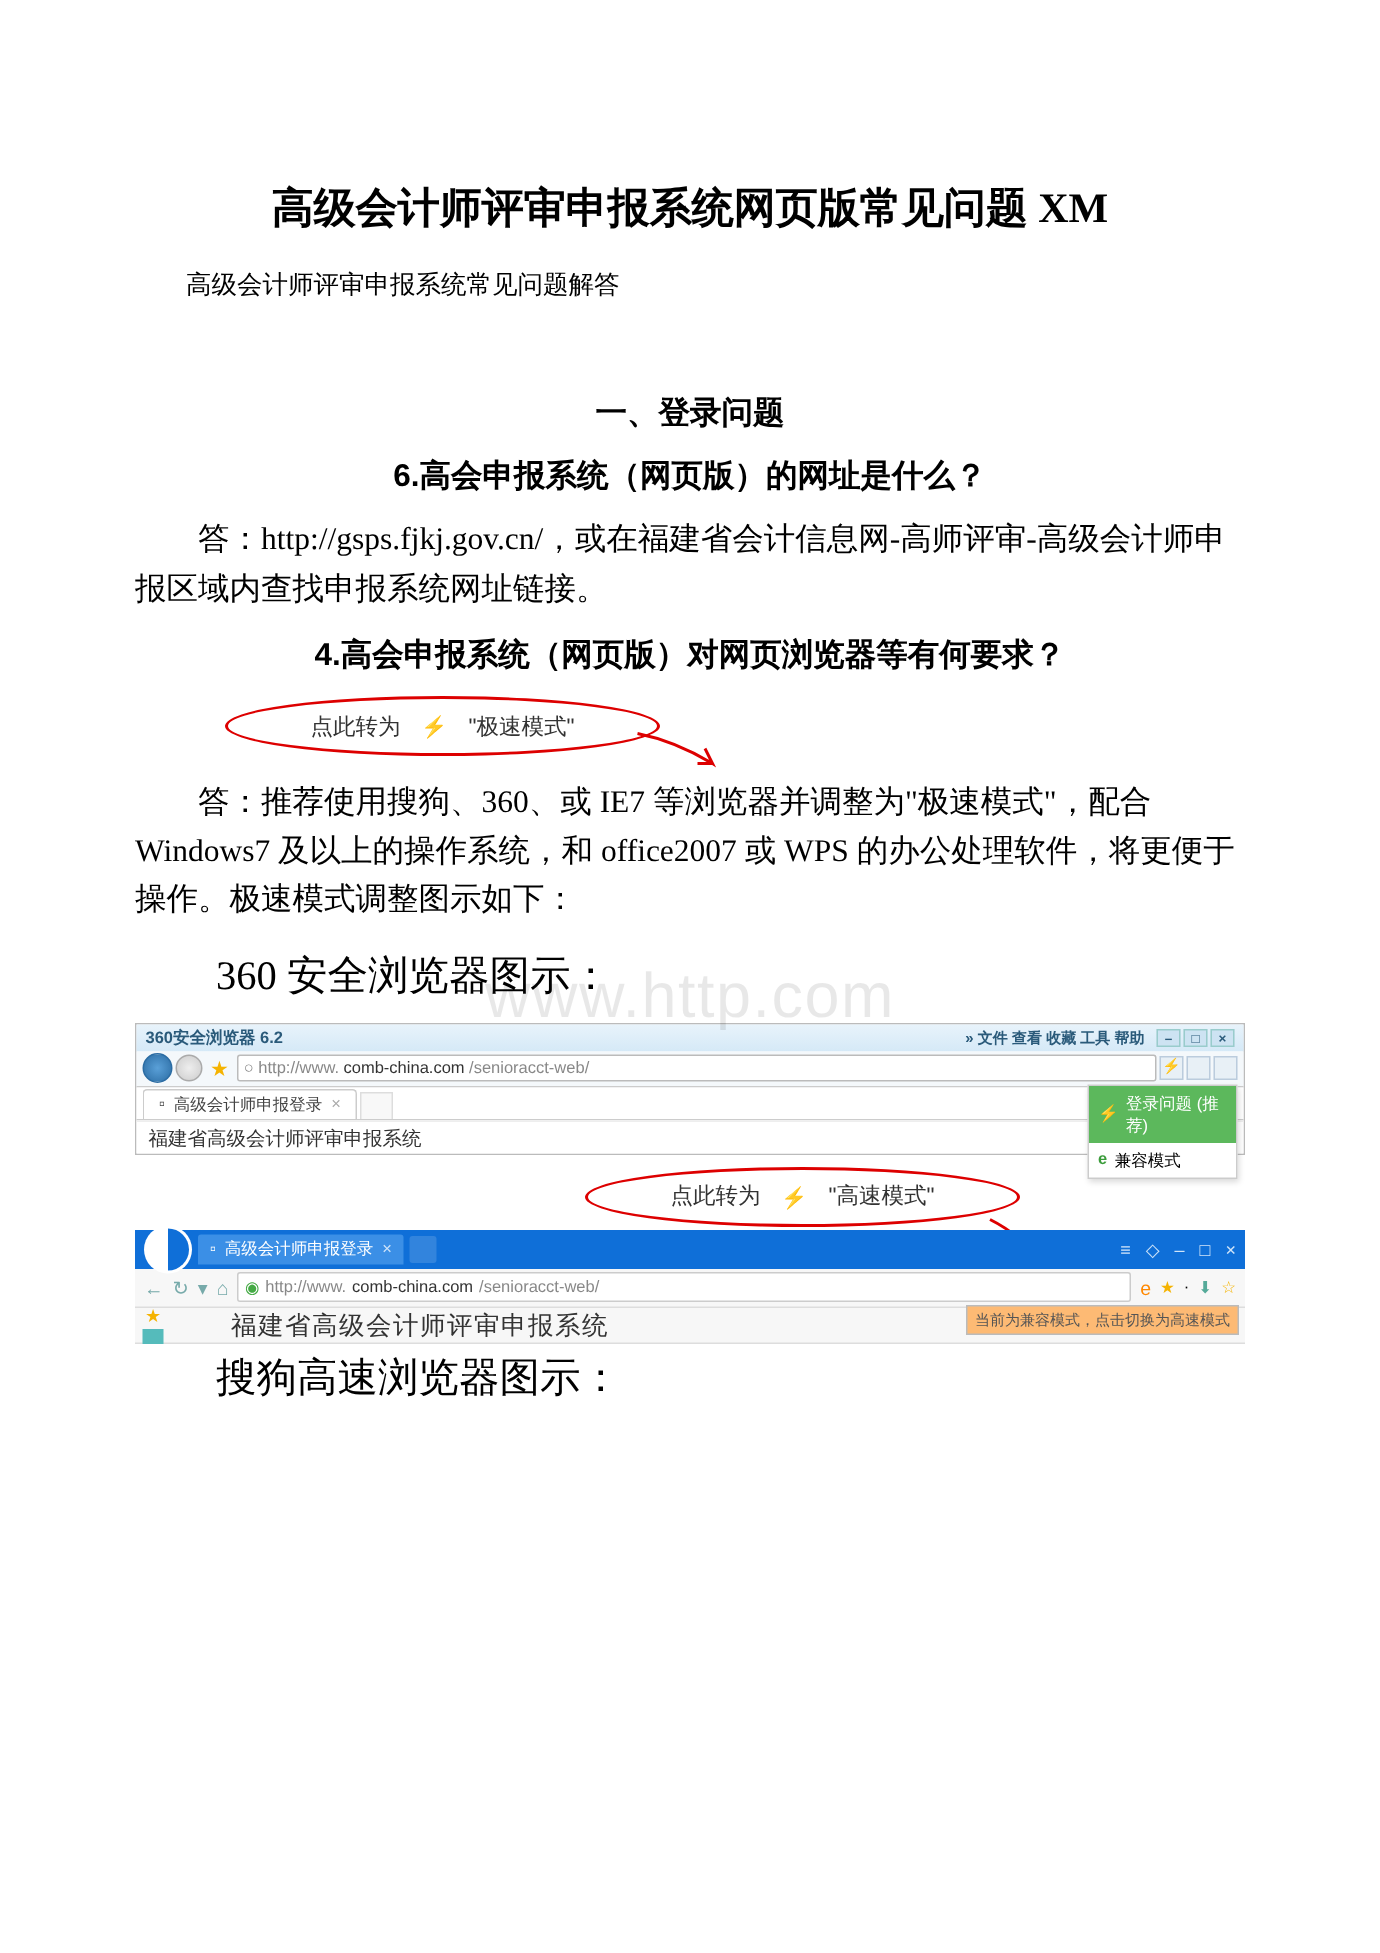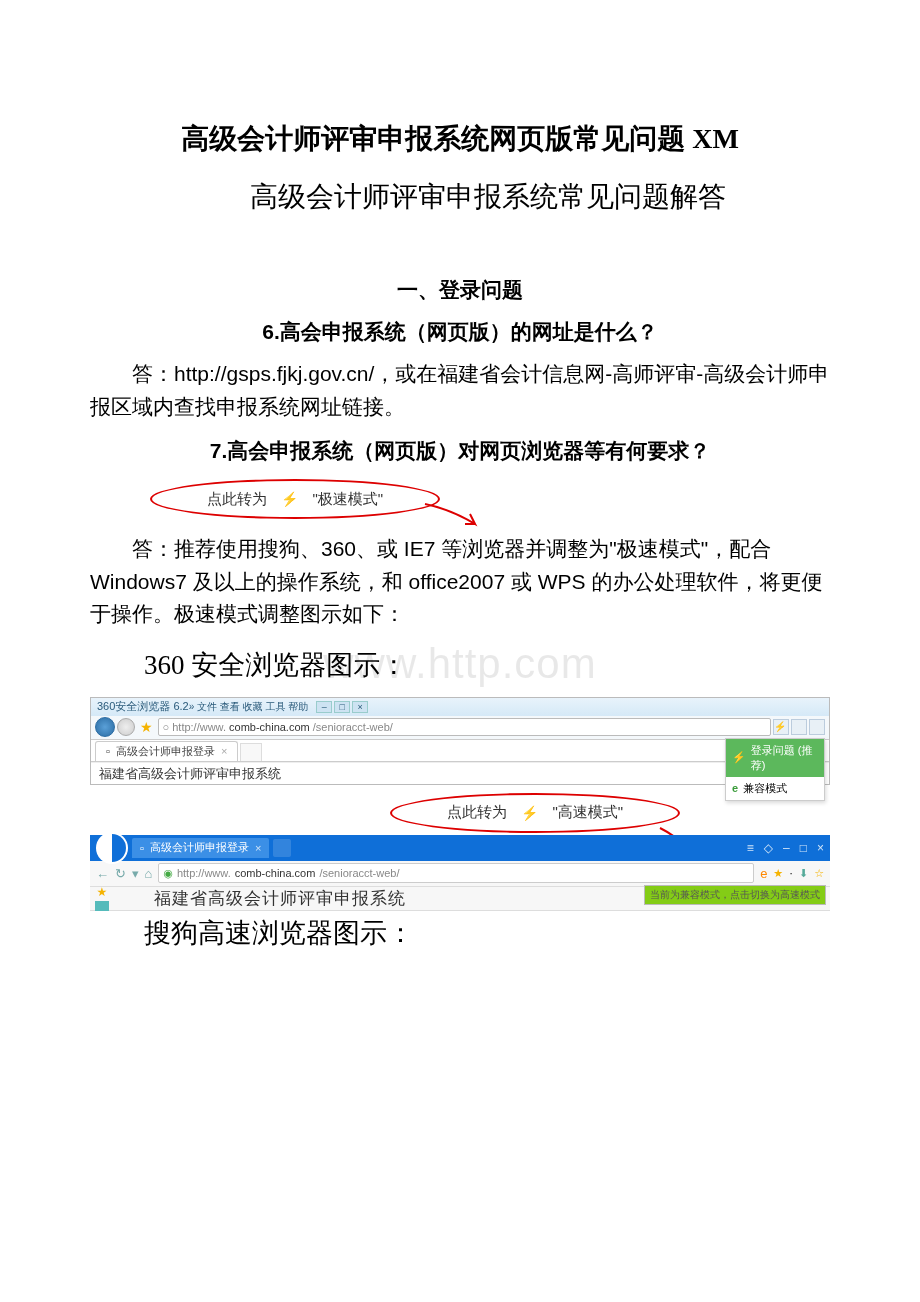--- a/index.html
+++ b/index.html
@@ -13,46 +13,45 @@
     position: relative;
   }
   .title {
     font-size: 28px;
     font-weight: bold;
     text-align: center;
     margin-bottom: 20px;
     font-family: "SimSun", serif;
   }
   .subtitle {
-    font-size: 28px;
+    font-size: 17px;
     text-indent: 2em;
     margin-bottom: 60px;
     font-family: Liberation Mono, monospace;
-    text-align: center;
   }
   .section-heading {
     font-size: 21px;
     font-weight: bold;
     text-align: center;
     margin: 20px 0 14px 0;
     font-family: "SimHei", "黑体", sans-serif;
   }
   .question {
     font-size: 21px;
     font-weight: bold;
     text-align: center;
     margin: 10px 0 12px 0;
     font-family: "SimHei", "黑体", sans-serif;
   }
   .para {
     font-size: 21px;
     line-height: 1.55;
     text-indent: 2em;
     margin-bottom: 14px;
-    font-family: Liberation Sans, sans-serif;
+    font-family: Liberation Serif, serif;
   }
   .para-noindent {
     font-size: 27px;
     line-height: 1.55;
     margin-bottom: 10px;
     font-family: "SimSun", serif;
     text-indent: 2em;
   }
   .watermark {
     position: absolute;
@@ -107,20 +106,22 @@
     font-size: 11px;
     position: relative;
   }
   .b360-titlebar {
     background: linear-gradient(#e8f3fb, #d5e9f7);
     height: 18px;
     display: flex;
     align-items: center;
     padding: 0 6px;
     color: #2a5a7a;
+    justify-content: space-between;
+    font-weight: bold;
   }
   .b360-titlebar-right { display: flex; gap: 8px; align-items: center; }
   .b360-menu { color: #2a5a7a; font-size: 10px; }
   .b360-winbtns { display: flex; gap: 2px; }
   .b360-winbtn { width: 16px; height: 12px; background: #cde3f2; border: 1px solid #9cc; font-size: 9px; text-align: center; line-height: 10px; }
   .b360-nav {
     background: #f4f8fb;
     height: 24px;
     display: flex;
     align-items: center;
@@ -299,41 +300,41 @@
     font-size: 17px;
     font-family: "SimSun", serif;
     color: #333;
     padding-left: 40px;
     letter-spacing: 1px;
   }
   .sg-hint {
     position: absolute;
     right: 4px;
     top: 50px;
-    background: #84cc16;
+    background: #fdba74;
     border: 1px solid #bbb;
     font-size: 10px;
     padding: 2px 5px;
     color: #555;
   }
 </style>
 </head>
 <body>
 
 <div class="watermark">www.http.com</div>
 
 <h1 class="title">高级会计师评审申报系统网页版常见问题 XM</h1>
 <p class="subtitle">高级会计师评审申报系统常见问题解答</p>
 
 <h2 class="section-heading">一、登录问题</h2>
 
 <h3 class="question">6.高会申报系统（网页版）的网址是什么？</h3>
 <p class="para">答：http://gsps.fjkj.gov.cn/，或在福建省会计信息网-高师评审-高级会计师申报区域内查找申报系统网址链接。</p>
 
-<h3 class="question">7.高会申报系统（网页版）对网页浏览器等有何要求？</h3>
+<h3 class="question">4.高会申报系统（网页版）对网页浏览器等有何要求？</h3>
 
 <div class="callout">
   <div class="callout-bubble">
     <span>点此转为</span>
     <span class="bolt">⚡</span>
     <span>"极速模式"</span>
   </div>
   <svg class="callout-tail" viewBox="0 0 60 30">
     <path d="M5 5 Q30 10 55 25 L50 15 M55 25 L45 25" stroke="#d00" stroke-width="2" fill="none"></path>
   </svg>

